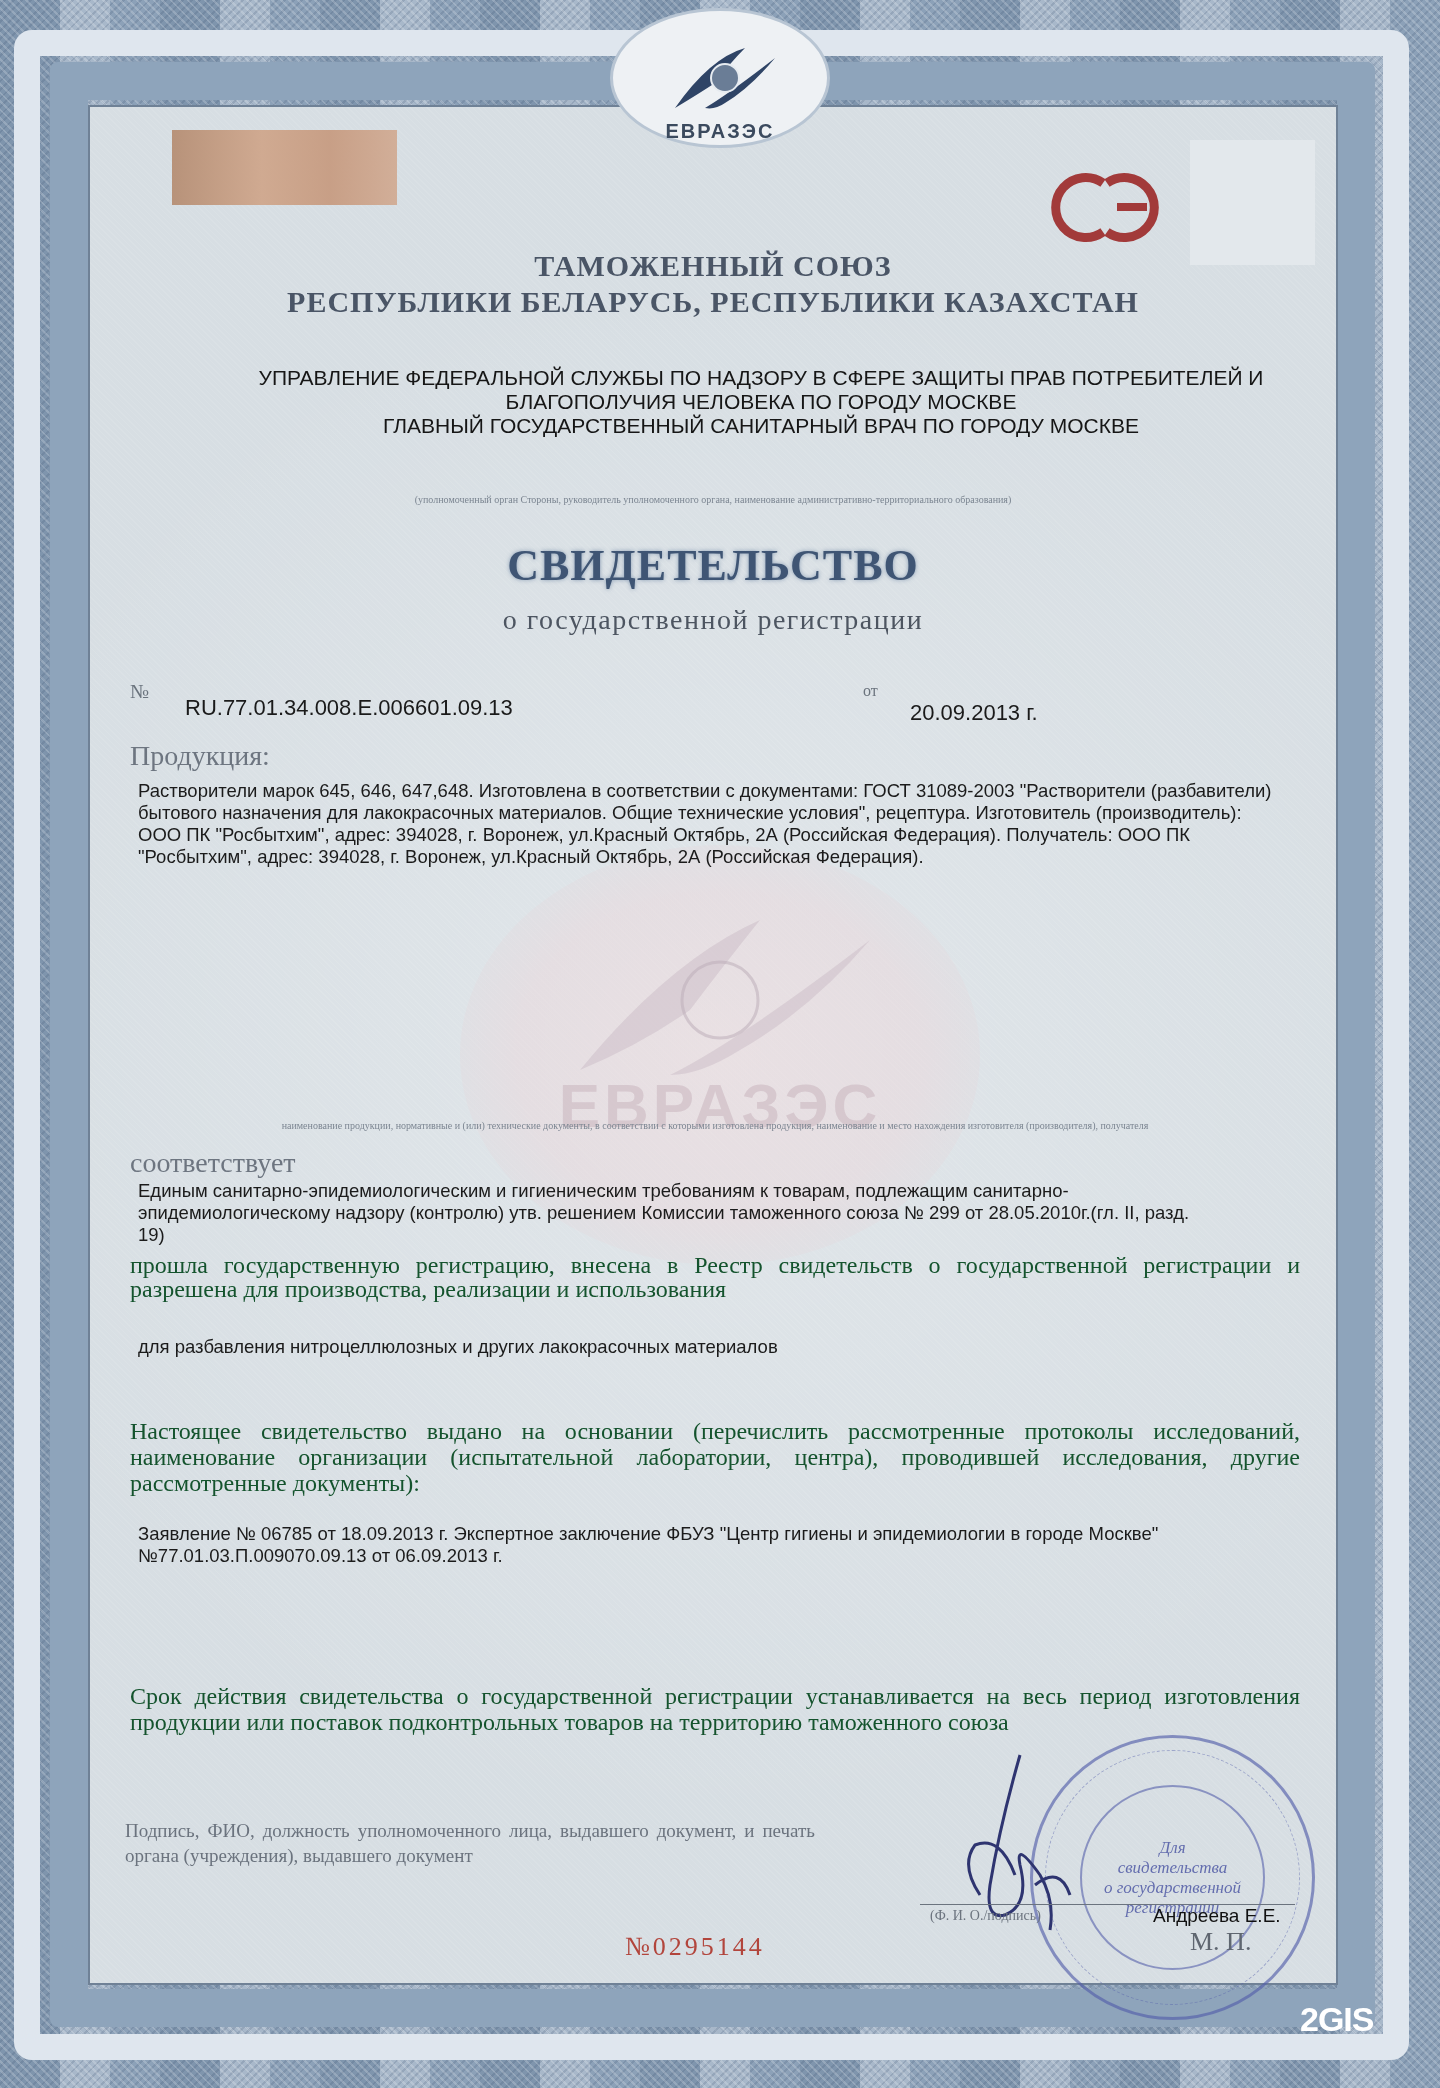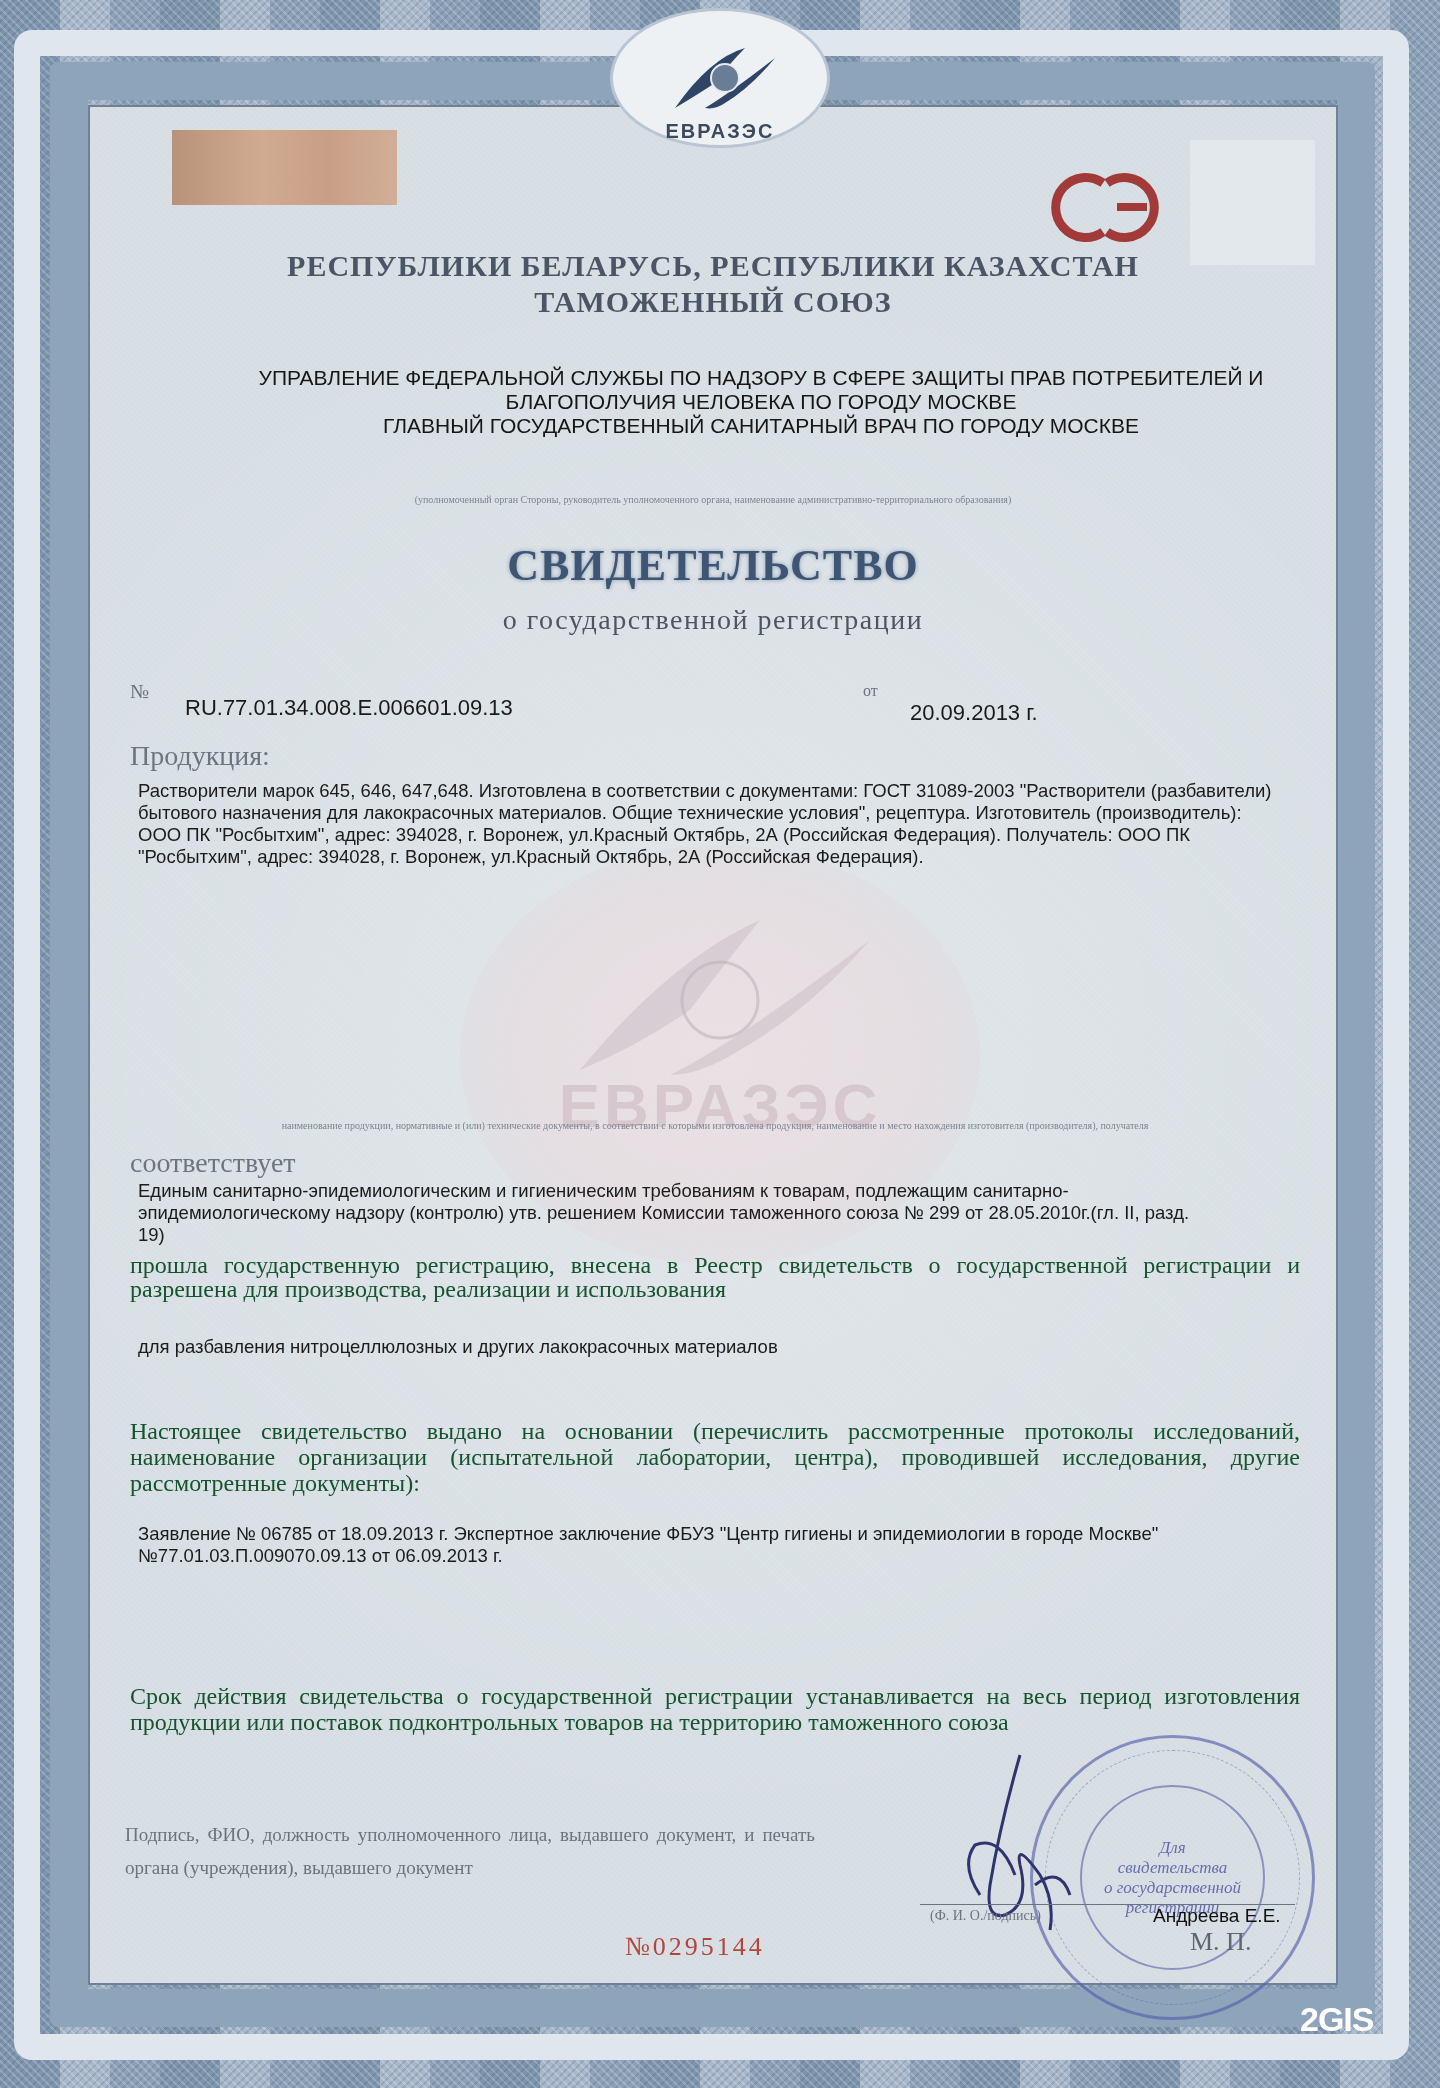--- a/index.html
+++ b/index.html
@@ -39,21 +39,21 @@
   .title{top:540px;font-family:"Liberation Serif",serif;font-weight:bold;font-size:44px;color:#3f5574;letter-spacing:1px;text-shadow:0 0 4px rgba(70,100,140,.55);}
   .subtitle{top:604px;font-family:"Liberation Serif",serif;font-size:28px;color:#4d5561;letter-spacing:1.5px;}
   .num-label{position:absolute;left:130px;top:680px;font-size:20px;color:#6a737d;}
   .num-value{position:absolute;left:185px;top:695px;font-family:"Liberation Sans",sans-serif;font-size:22px;color:#1a1a1a;}
   .ot-label{position:absolute;left:863px;top:682px;font-size:16px;color:#6a737d;}
   .date-value{position:absolute;left:910px;top:700px;font-family:"Liberation Sans",sans-serif;font-size:22px;color:#1a1a1a;}
   .sec-label{position:absolute;left:130px;font-family:"Liberation Serif",serif;font-size:28px;color:#6d7580;}
   .body-sans{position:absolute;left:138px;width:1160px;font-family:"Liberation Sans",sans-serif;font-size:18.5px;line-height:22px;color:#1b1b1b;}
   .just-serif{position:absolute;left:130px;width:1170px;font-family:"Liberation Serif",serif;font-size:24px;line-height:24px;color:#14532d;text-align:justify;text-align-last:left;}
   .c2{position:absolute;left:130px;top:1120px;width:1170px;text-align:center;}
-  .signer-block{position:absolute;left:125px;top:1818px;width:690px;font-family:"Liberation Serif",serif;font-size:19px;line-height:33px;color:#6b737e;text-align:justify;text-align-last:left;}
+  .signer-block{position:absolute;left:125px;top:1818px;width:690px;font-family:"Liberation Serif",serif;font-size:19px;line-height:25px;color:#6b737e;text-align:justify;text-align-last:left;}
   .sig-line{position:absolute;left:920px;top:1904px;width:375px;border-top:1px solid #6b737e;}
   .sig-caption{position:absolute;left:930px;top:1908px;font-family:"Liberation Serif",serif;font-size:14px;color:#6b737e;}
   .signer-name{position:absolute;left:1153px;top:1877px;font-family:"Liberation Sans",sans-serif;font-size:19px;color:#111;margin-top:28px;}
   .mp{position:absolute;left:1190px;top:1927px;font-family:"Liberation Serif",serif;font-size:26px;color:#5f6670;}
   .serial{position:absolute;left:625px;top:1932px;font-family:"Liberation Serif",serif;font-size:26px;color:#b2453c;letter-spacing:3px;}
   .seal{position:absolute;left:1030px;top:1735px;width:285px;height:285px;border-radius:50%;border:3px solid rgba(85,95,170,.65);box-sizing:border-box;}
   .seal-inner{position:absolute;left:1080px;top:1785px;width:185px;height:185px;border-radius:50%;border:2px solid rgba(85,95,170,.6);box-sizing:border-box;}
   .seal-ring{position:absolute;left:1045px;top:1750px;width:255px;height:255px;border-radius:50%;border:1px dashed rgba(85,95,170,.45);box-sizing:border-box;}
   .seal-text{position:absolute;left:1095px;top:1838px;width:155px;text-align:center;font-family:"Liberation Serif",serif;font-style:italic;font-size:17px;line-height:20px;color:rgba(70,80,160,.8);}
   .signature{position:absolute;left:960px;top:1745px;width:140px;height:200px;}
@@ -91,22 +91,22 @@
 
 <div class="watermark"></div>
 <svg class="wm-swoosh" viewBox="0 0 320 180">
   <path d="M20 170 Q110 60 200 20 Q160 70 130 110 Q80 145 20 170Z" fill="rgba(200,185,195,.45)"></path>
   <path d="M110 175 Q180 140 310 40 Q250 110 180 150 Q140 175 110 175Z" fill="rgba(200,185,195,.45)"></path>
   <circle cx="160" cy="100" r="38" fill="none" stroke="rgba(190,175,185,.55)" stroke-width="3"></circle>
 </svg>
 <div class="wm-text">ЕВРАЗЭС</div>
 
 <div class="hdr h-union">
+  <div>ТАМОЖЕННЫЙ СОЮЗ</div>
   <div>РЕСПУБЛИКИ БЕЛАРУСЬ, РЕСПУБЛИКИ КАЗАХСТАН</div>
-  <div>ТАМОЖЕННЫЙ СОЮЗ</div>
 </div>
 
 <div class="hdr h-agency">
   <div>УПРАВЛЕНИЕ ФЕДЕРАЛЬНОЙ СЛУЖБЫ ПО НАДЗОРУ В СФЕРЕ ЗАЩИТЫ ПРАВ ПОТРЕБИТЕЛЕЙ И</div>
   <div>БЛАГОПОЛУЧИЯ ЧЕЛОВЕКА ПО ГОРОДУ МОСКВЕ</div>
   <div>ГЛАВНЫЙ ГОСУДАРСТВЕННЫЙ САНИТАРНЫЙ ВРАЧ ПО ГОРОДУ МОСКВЕ</div>
 </div>
 
 <div class="hdr c1 caption-small">(уполномоченный орган Стороны, руководитель уполномоченного органа, наименование административно-территориального образования)</div>
 

